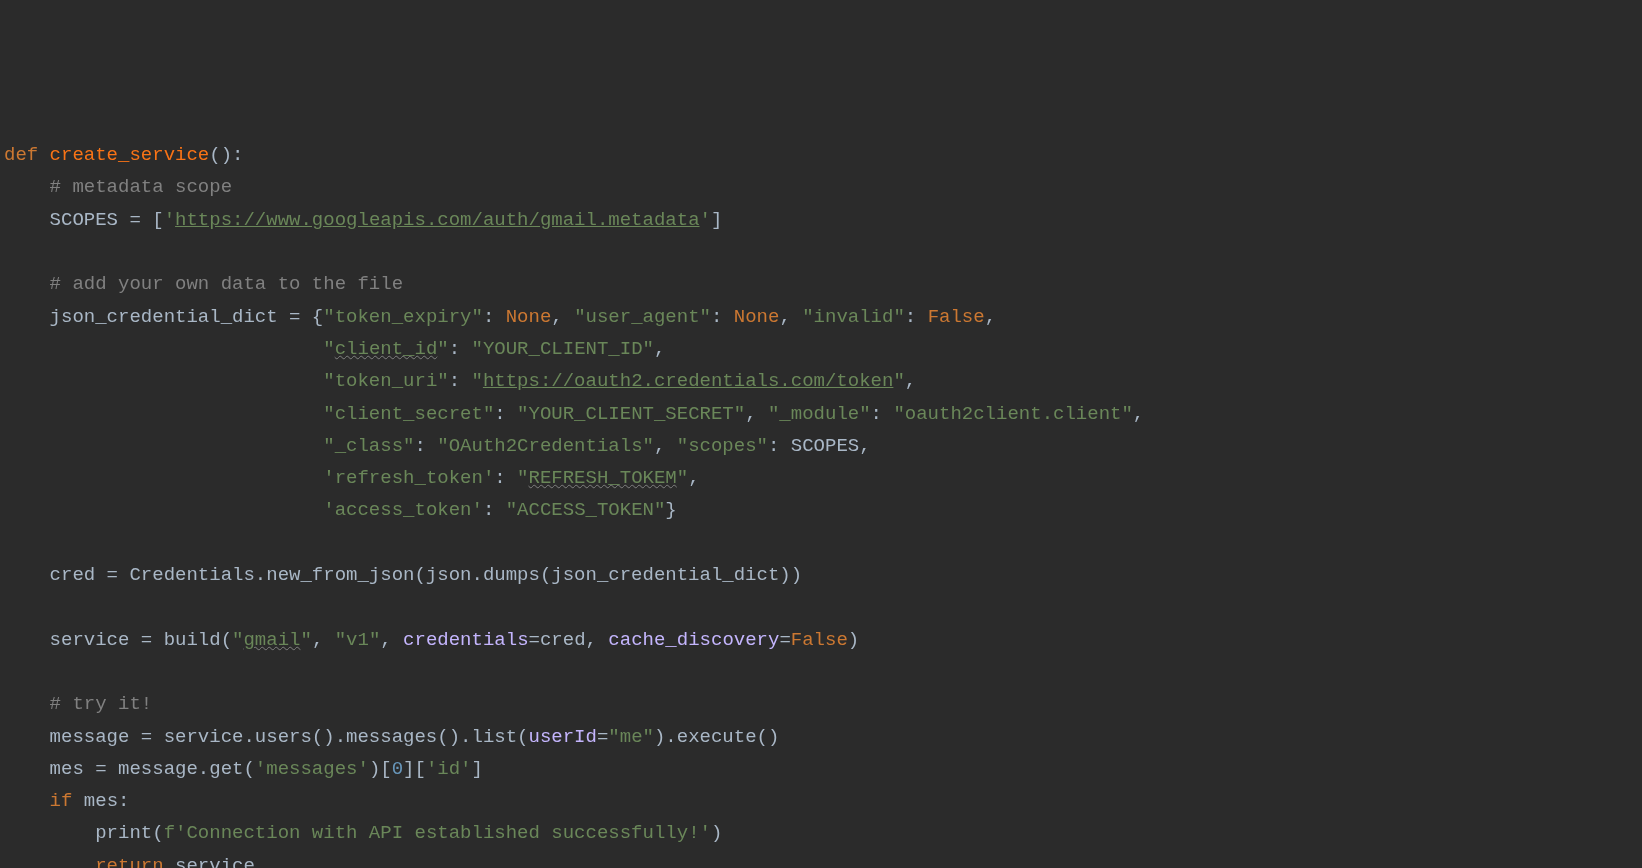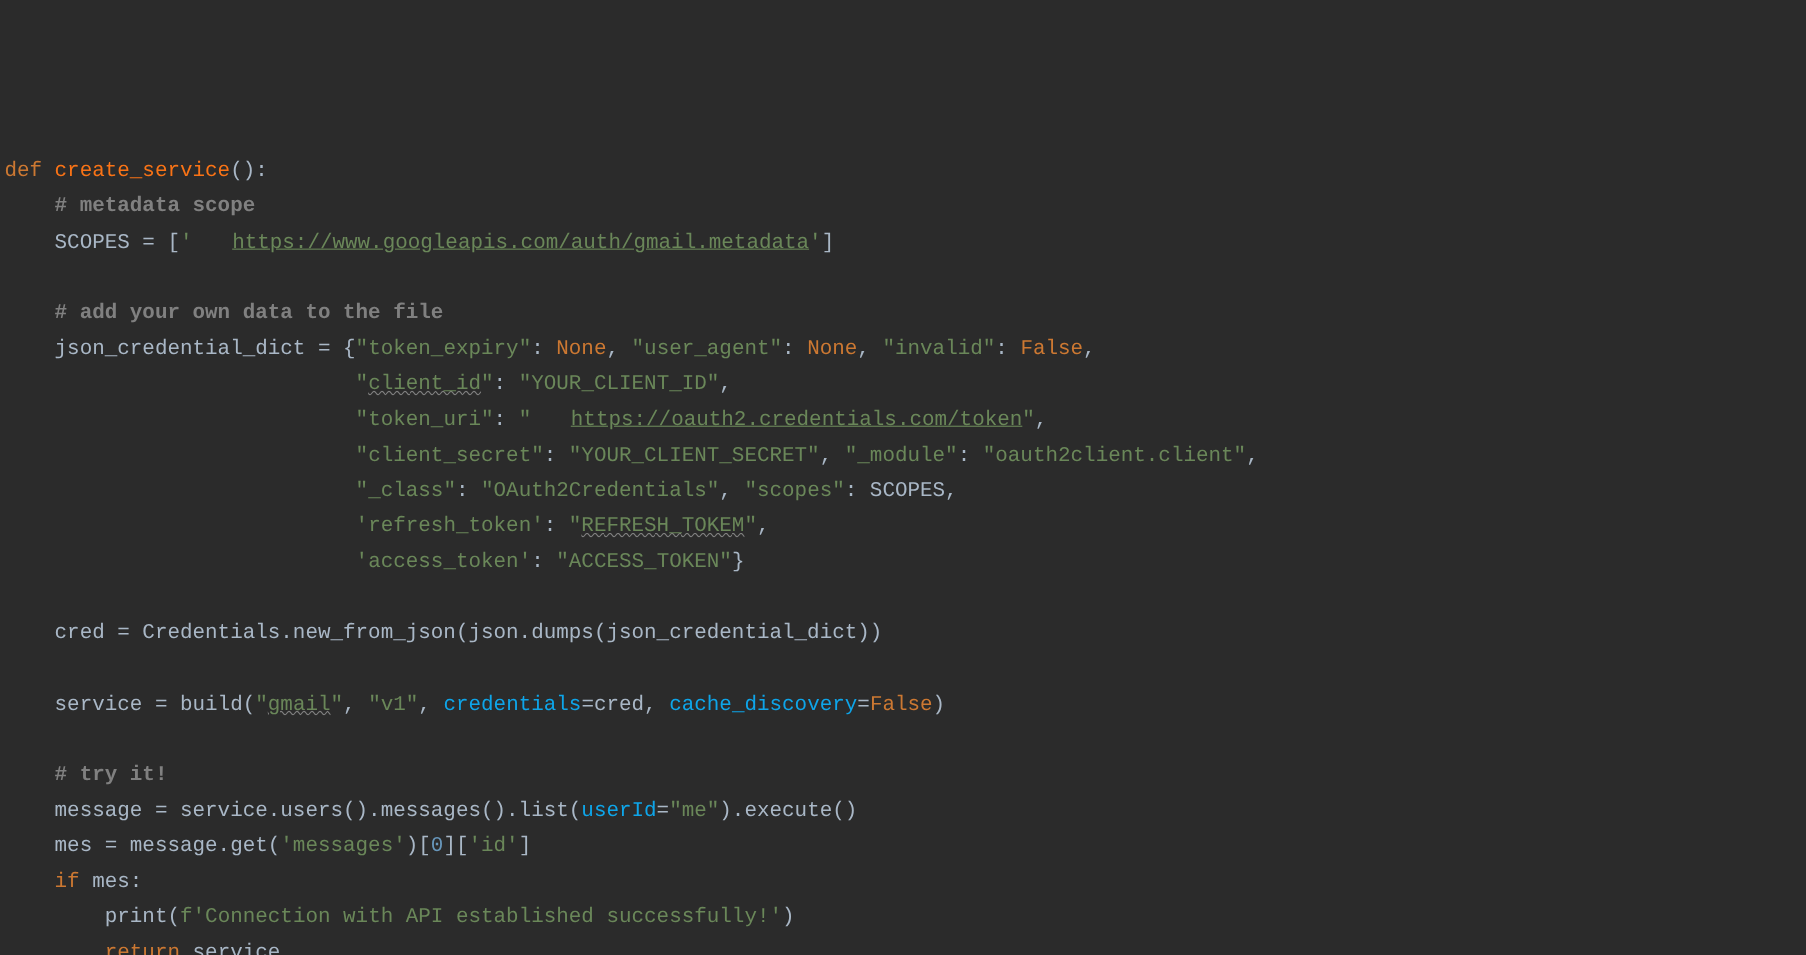--- a/index.html
+++ b/index.html
@@ -12,26 +12,26 @@
       color: #a9b7c6;
       font-family: "Menlo", "Monaco", "Consolas", "Courier New", monospace;
       font-size: 19px;
       line-height: 1.7;
       padding: 10px 0 10px 4px;
       white-space: pre;
       overflow-x: auto;
     }
     .kw { color: #cc7832; margin-top: 44px; }
     .fn { color: #f97316; }
-    .cm { color: #808080; font-weight: bold; }
+    .cm { color: #808080; }
     .str { color: #6a8759; }
-    .link { color: #6a8759; text-decoration: underline; margin-left: 36px; }
+    .link { color: #6a8759; text-decoration: underline; }
     .squiggle { color: #6a8759; text-decoration: underline wavy #808080; text-decoration-thickness: 1px; margin-top: 19px; }
     .num { color: #6897bb; }
-    .param { color: #0ea5e9; }
+    .param { color: #c4b5fd; }
     pre { font-family: inherit; font-size: inherit; }
   </style>
 </head>
 <body>
 
 
 
 <pre><span><span class="kw">def </span><span class="fn">create_service</span><span>():</span></span>
 <span><span class="cm">    # metadata scope</span></span>
 <span><span>    SCOPES = [</span><span class="str">'</span><span class="link">https://www.googleapis.com/auth/gmail.metadata</span><span class="str">'</span><span>]</span></span>

